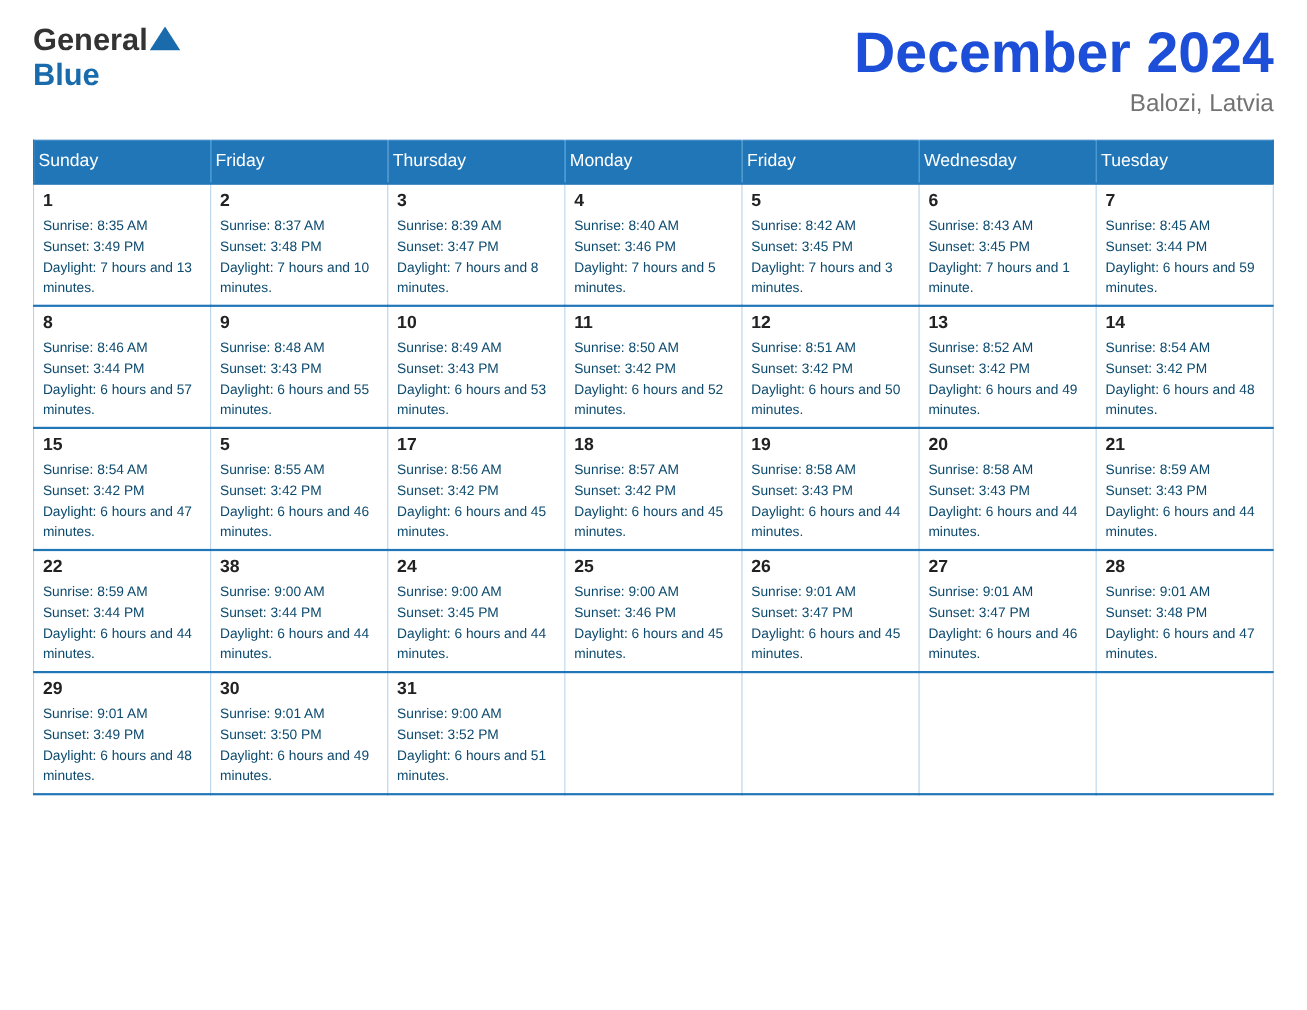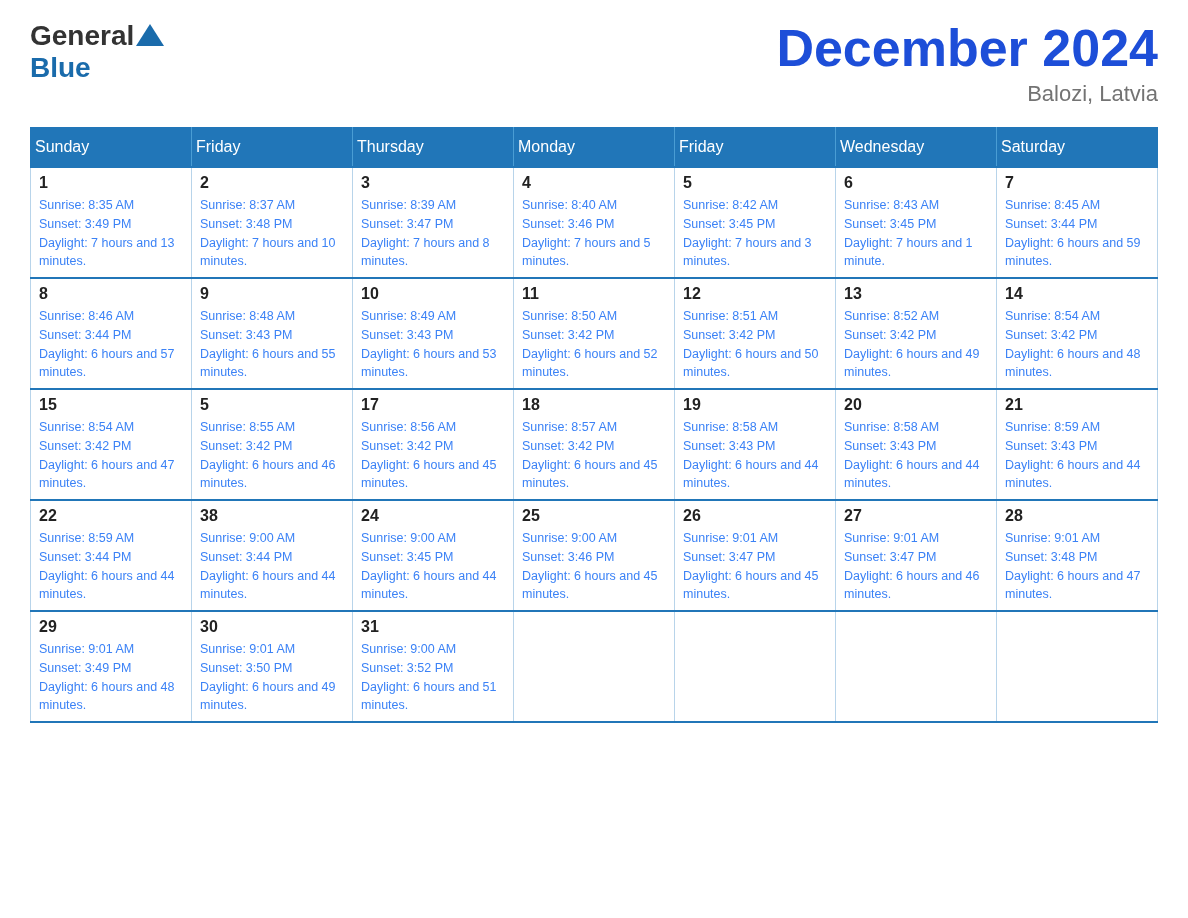--- a/index.html
+++ b/index.html
@@ -77,21 +77,21 @@
       border-bottom: 2px solid #2176b8;
     }
     .day-number {
       font-size: 16px;
       font-weight: bold;
       color: #222;
       margin-bottom: 4px;
     }
     .day-info {
       font-size: 12.5px;
-      color: #3b82f6;
+      color: #0c4a6e;
       line-height: 1.5;
     }
     .empty-cell {
       background: #fff;
     }
   </style>
 </head>
 <body>
 
 <div class="header">
@@ -116,21 +116,21 @@
 
 <table class="calendar">
   <thead>
     <tr>
     <th>Sunday</th>
         <th>Friday</th>
         <th>Thursday</th>
         <th>Monday</th>
         <th>Friday</th>
         <th>Wednesday</th>
-        <th>Saturday</th>
+        <th>Tuesday</th>
       </tr>
   </thead>
   <tbody id="calendar-body">
   <tr>
         <td>
           <div class="day-number">1</div>
           <div class="day-info">Sunrise: 8:35 AM<br>Sunset: 3:49 PM<br>Daylight: 7 hours and 13 minutes.</div>
         </td>
         <td>
           <div class="day-number">2</div>

